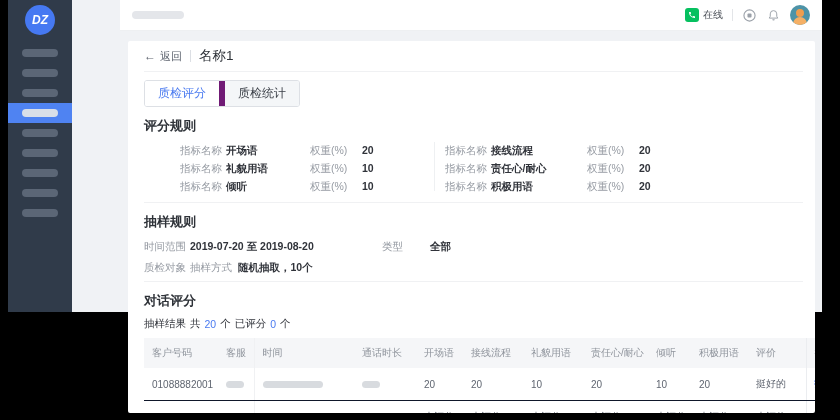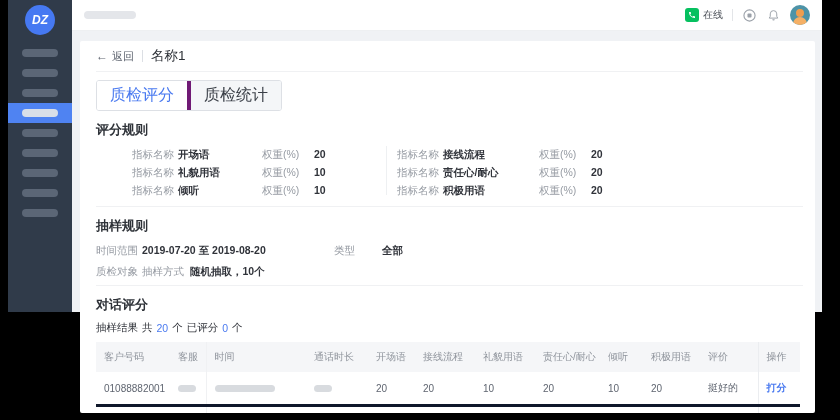--- a/index.html
+++ b/index.html
@@ -13,21 +13,21 @@
   .logo{width:30px;height:30px;border-radius:50%;background:#4679f2;color:#fff;font-weight:bold;
         font-style:italic;font-size:12px;display:flex;align-items:center;justify-content:center;
         margin-top:5px;margin-bottom:8px;letter-spacing:0;}
   .side-menu{width:100%;display:flex;flex-direction:column;align-items:center;}
   .side-item{width:100%;height:20px;display:flex;align-items:center;justify-content:center;cursor:pointer;}
   .side-pill{width:36px;height:8px;border-radius:4px;background:#5b6676;}
   .side-item.active{background:#4f83f2;}
   .side-item.active .side-pill{background:#d9dfe8;}
 
   
-  .main{flex:1;display:flex;flex-direction:column;min-width:0;}
+  .main{flex:1;display:flex;flex-direction:column;min-width:0;padding-left:48px;}
   .topbar{height:30px;background:#fff;border-bottom:1px solid #eef0f2;display:flex;align-items:center;
           padding:0 12px;flex-shrink:0;}
   .tb-ph{width:52px;height:8px;border-radius:4px;background:#e4e6ea;}
   .tb-right{margin-left:auto;display:flex;align-items:center;gap:9px;}
   .online{display:flex;align-items:center;gap:4px;}
   .phone-badge{width:14px;height:14px;border-radius:3px;background:#06c05f;display:flex;
                align-items:center;justify-content:center;}
   .online-label{font-size:10px;color:#4a4f57;}
   .tb-div{width:1px;height:12px;background:#e3e5e8;}
   .icon-btn{width:15px;height:15px;display:flex;align-items:center;justify-content:center;cursor:pointer;}
@@ -40,23 +40,23 @@
 
   
   .back-row{height:30px;display:flex;align-items:center;gap:8px;border-bottom:1px solid #f0f1f3;}
   .back-link{display:flex;align-items:center;gap:4px;color:#5f6570;font-size:11px;cursor:pointer;}
   .back-arrow{font-size:12px;line-height:1;color:#5f6570;}
   .br-div{width:1px;height:12px;background:#dcdfe4;}
   .page-title{font-size:13.5px;color:#2e3238;font-weight:500;}
 
   
   .tabs{display:inline-flex;border:1px solid #dde0e5;border-radius:3px;overflow:hidden;margin-top:8px;}
-  .tab{font-size:16px;padding:4px 13px;cursor:pointer;background:#f4f6f8;color:#3a3f47;}
+  .tab{font-size:12px;padding:4px 13px;cursor:pointer;background:#f4f6f8;color:#3a3f47;}
   .tab.active{background:#fff;color:#4a7af0;}
-  .tab + .tab{border-left:4px solid #701a75;text-align:right;}
+  .tab + .tab{border-left:6px solid #701a75;text-align:right;}
 
   .sec-title{font-size:13px;font-weight:bold;color:#2e3238;margin-top:10px;margin-bottom:7px;}
   .kv-row{display:flex;align-items:center;font-size:10.5px;line-height:16px;margin-bottom:5px;}
   .kv-label{color:#969ba3;}
   .kv-val{color:#30333a;font-weight:bold;}
   .w46{width:46px;} .w66{width:66px;} .w83{width:83px;} .w192{width:192px;} .w48{width:48px;}
 
   .rules-grid{display:flex;align-items:stretch;margin-left:36px;}
   .rules-left{width:254px;flex-shrink:0;}
   .rules-vdiv{width:1px;background:#eef0f2;margin-bottom:5px;}
@@ -75,21 +75,21 @@
   .sum-left{display:flex;align-items:center;gap:4px;color:#30333a;}
   .blue-num{color:#4a7af0;}
   .filter{margin-left:auto;display:flex;align-items:center;gap:5px;cursor:pointer;}
   .checkbox{width:10px;height:10px;border:1px solid #c6cad1;border-radius:2px;background:#fff;}
   .filter-label{font-size:10.5px;color:#5f6570;}
 
   
   table.tbl{border-collapse:collapse;table-layout:fixed;width:704px;}
   .tbl th{background:#f5f6f8;color:#8f949c;font-weight:normal;font-size:10px;text-align:left;
           padding:8px 0 8px 8px;white-space:nowrap;overflow:hidden;}
-  .tbl td{font-size:10px;color:#5f6570;padding:9px 0 9px 8px;border-bottom:3px solid #0f172a;
+  .tbl td{font-size:10px;color:#5f6570;padding:9px 0 9px 8px;border-bottom:1px solid #0f172a;
           white-space:nowrap;overflow:hidden;}
   .tbl .col-split{border-left:1px solid #f0f1f3;}
   .tbl .op-col{border-left:1px solid #ebedf0;box-shadow:-3px 0 4px rgba(0,0,0,0.03);}
   .pill{display:inline-block;height:7px;border-radius:3.5px;background:#d8dbdf;vertical-align:middle;}
   .pw18{width:18px;} .pw60{width:60px;}
   .link{color:#4a7af0;font-weight:bold;cursor:pointer;}
 </style>
 </head>
 <body>
 

